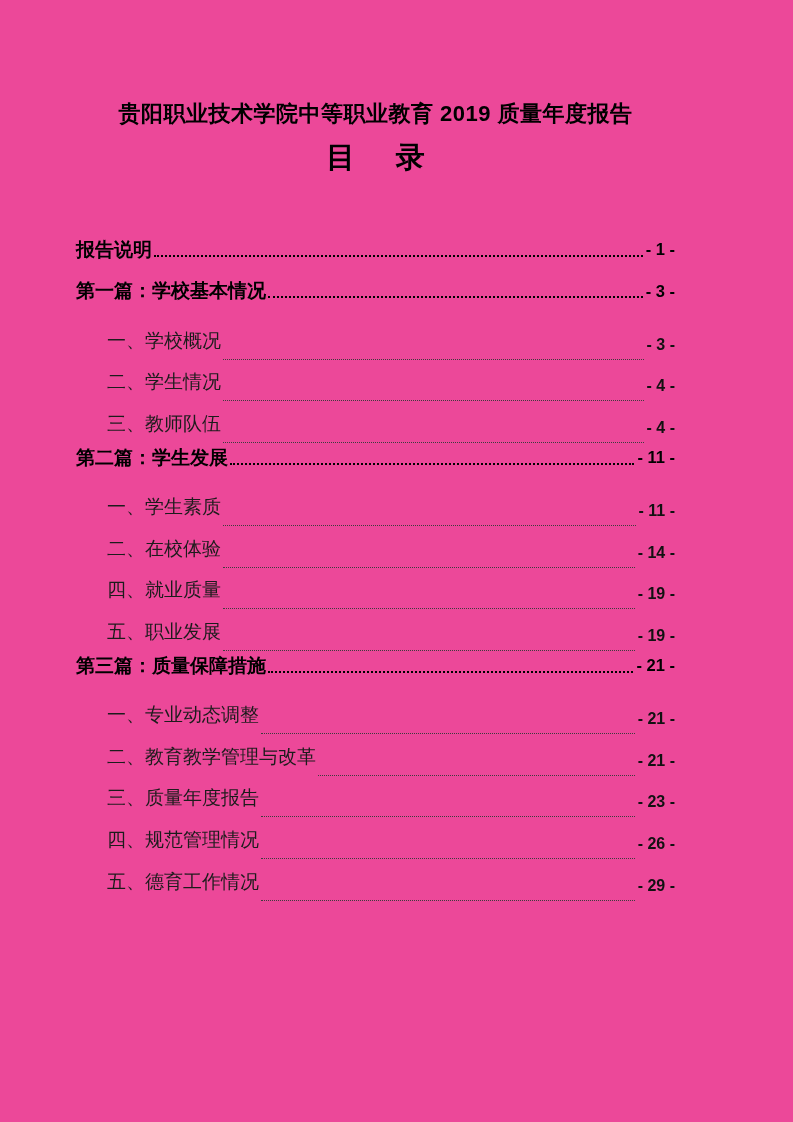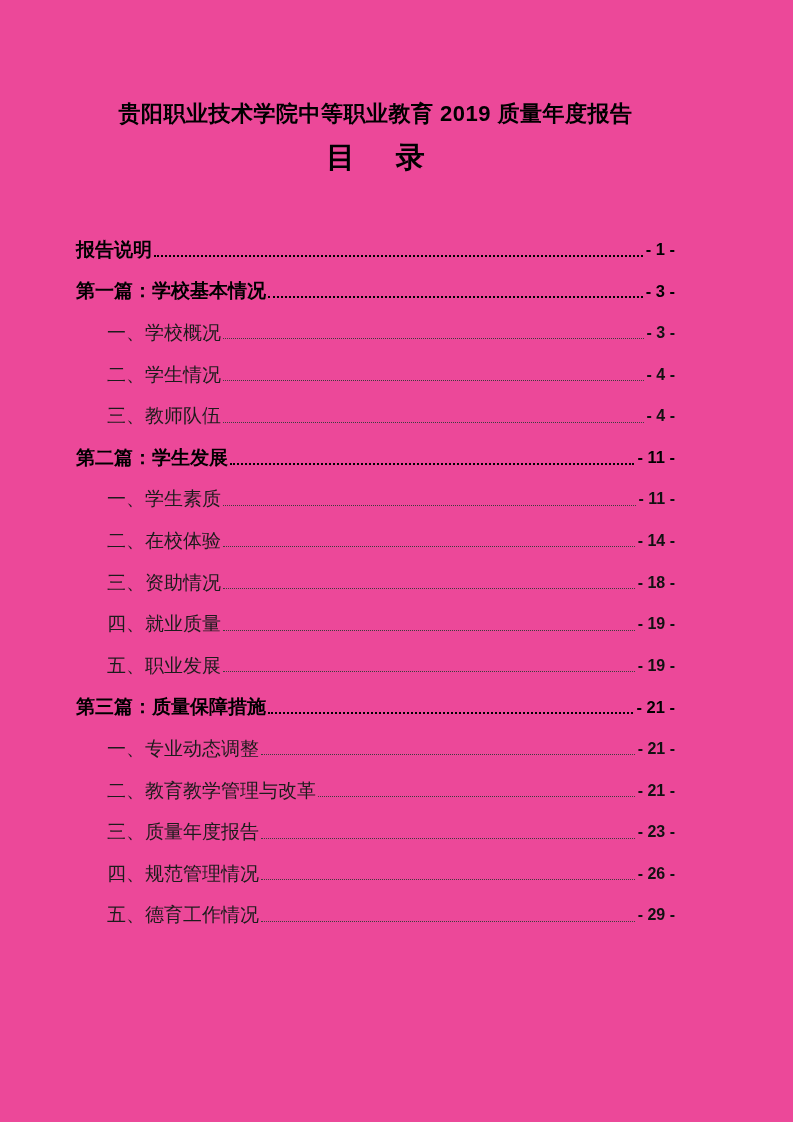--- a/index.html
+++ b/index.html
@@ -66,20 +66,21 @@
   }
   .toc-row.level-1 .toc-leader {
     border-bottom: 2.6px dotted #000;
   }
   .toc-row.level-1 .toc-page {
     font-size: 16.5px;
     color: #000;
   }
   .toc-row.level-2 {
     padding-left: 31px;
+    align-items: flex-end;
   }
   .toc-row.level-2 .toc-label {
     font-family: "Liberation Serif", "DejaVu Serif", serif;
     font-weight: normal;
     font-size: 19px;
     color: #1c1c1c;
   }
   .toc-row.level-2 .toc-leader {
     border-bottom: 1.6px dotted #3d3d3d;
   }
@@ -139,25 +140,20 @@
     <span class="toc-leader"></span>
     <span class="toc-page">- 11 -</span>
   </div>
 
   <div class="toc-row level-2">
     <span class="toc-label">二、在校体验</span>
     <span class="toc-leader"></span>
     <span class="toc-page">- 14 -</span>
   </div>
 
-  <div class="toc-row level-2">
-    <span class="toc-label">三、资助情况</span>
-    <span class="toc-leader"></span>
-    <span class="toc-page">- 18 -</span>
-  </div>
 
   <div class="toc-row level-2">
     <span class="toc-label">四、就业质量</span>
     <span class="toc-leader"></span>
     <span class="toc-page">- 19 -</span>
   </div>
 
   <div class="toc-row level-2">
     <span class="toc-label">五、职业发展</span>
     <span class="toc-leader"></span>

